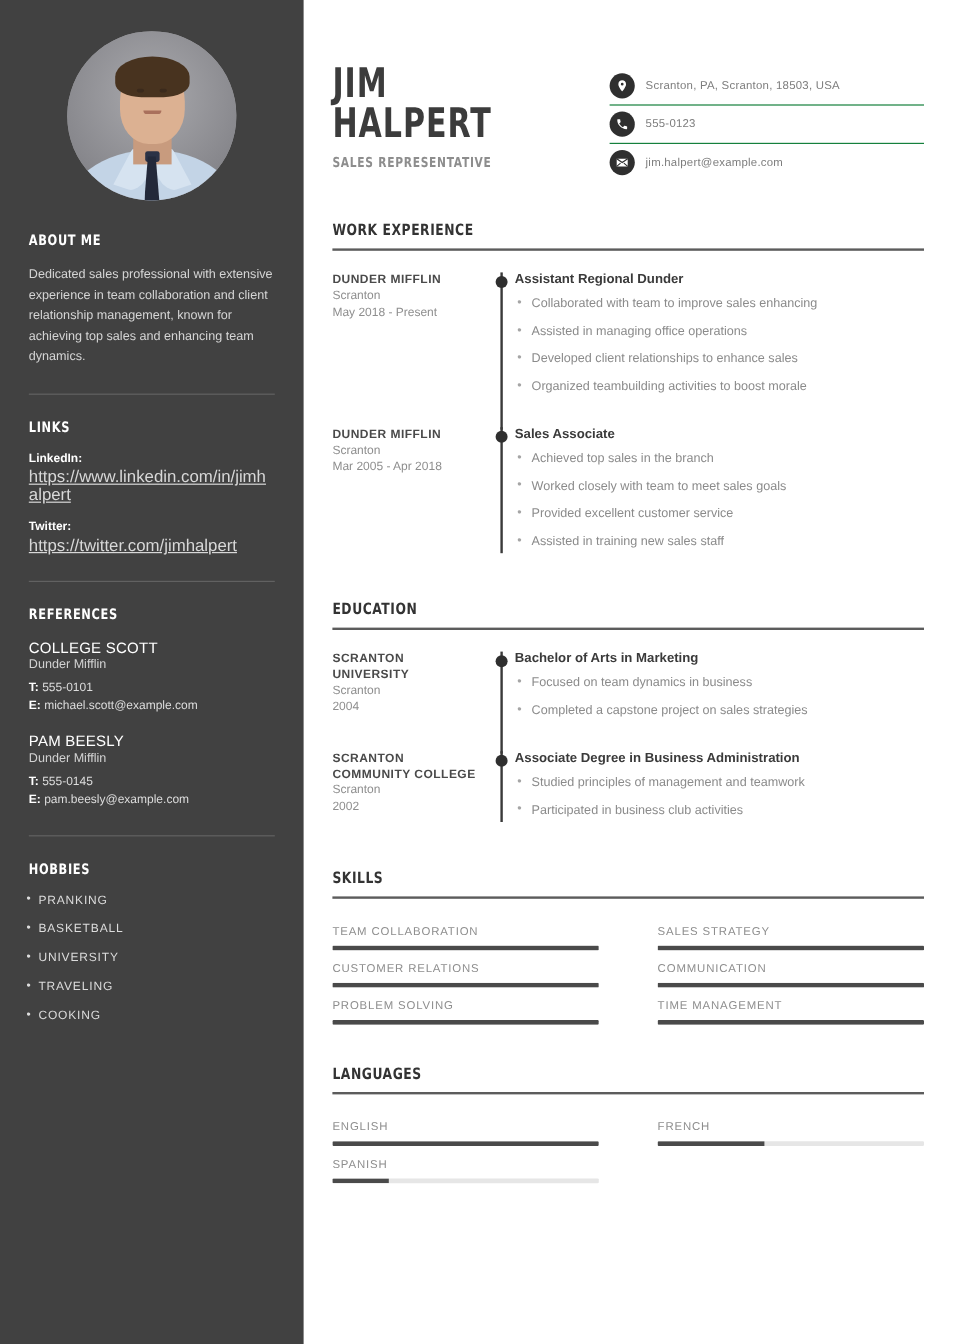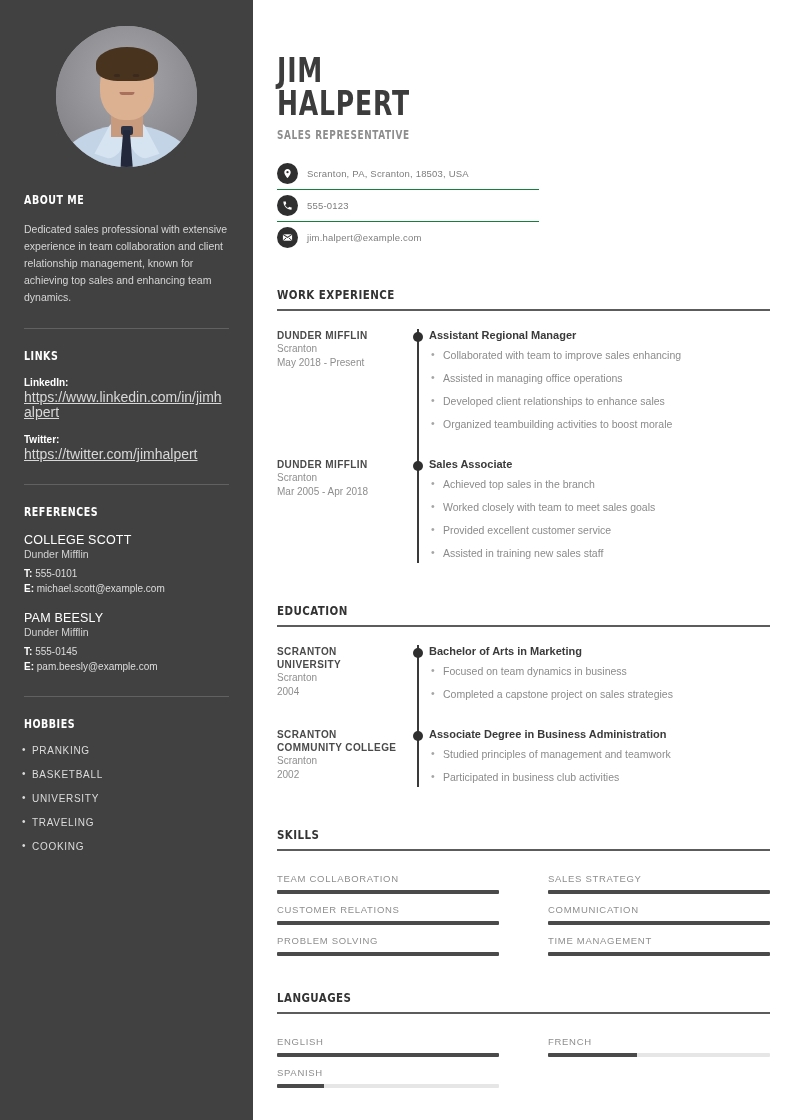--- a/index.html
+++ b/index.html
@@ -89,21 +89,21 @@
   .ref-org { font-size: 10.5px; color: #d2d2d2; margin-bottom: 6px; }
   .ref-line { font-size: 10px; color: #dcdcdc; line-height: 15px; }
   .ref-line b { color: #ffffff; }
 
   .hobby { font-size: 10px; color: #dcdcdc; letter-spacing: 0.7px; margin-bottom: 13px; padding-left: 8px; position: relative; }
   .hobby::before { content: "•"; position: absolute; left: -2px; top: -1px; color: #dcdcdc; }
 
   
   .main { flex: 1; padding: 40px 24px 20px 24px; }
 
-  .header-row { display: flex; justify-content: space-between; align-items: flex-start; flex-direction: column; }
+  .header-row { display: flex; justify-content: space-between; align-items: flex-start; }
   .name-block { padding-top: 14px; }
   .name-line {
     font-family: "DejaVu Sans Condensed", "Liberation Sans Narrow", "Liberation Sans", sans-serif;
     font-size: 34px; font-weight: bold; color: #3c3c3c;
     letter-spacing: 1px; line-height: 33px;
     transform: scaleX(0.82); transform-origin: left center;
   }
   .job-title {
     font-family: "DejaVu Sans Condensed", "Liberation Sans Narrow", "Liberation Sans", sans-serif;
     font-size: 11.5px; font-weight: bold; color: #8d8d8d;
@@ -273,21 +273,21 @@
         <div class="entry-left">
           <div class="org">DUNDER MIFFLIN</div>
           <div class="loc">Scranton</div>
           <div class="dates">May 2018 - Present</div>
         </div>
         <div class="entry-mid">
           <div class="tl-line"></div>
             <div class="tl-dot"></div>
         </div>
         <div class="entry-right">
-          <div class="role">Assistant Regional Manager</div>
+          <div class="role">Assistant Regional Dunder</div>
           <div class="bullet">Collaborated with team to improve sales enhancing</div>
           <div class="bullet">Assisted in managing office operations</div>
           <div class="bullet">Developed client relationships to enhance sales</div>
           <div class="bullet">Organized teambuilding activities to boost morale</div>
         </div>
       </div>
 
       <div class="entry">
         <div class="entry-left">
           <div class="org">DUNDER MIFFLIN</div>

